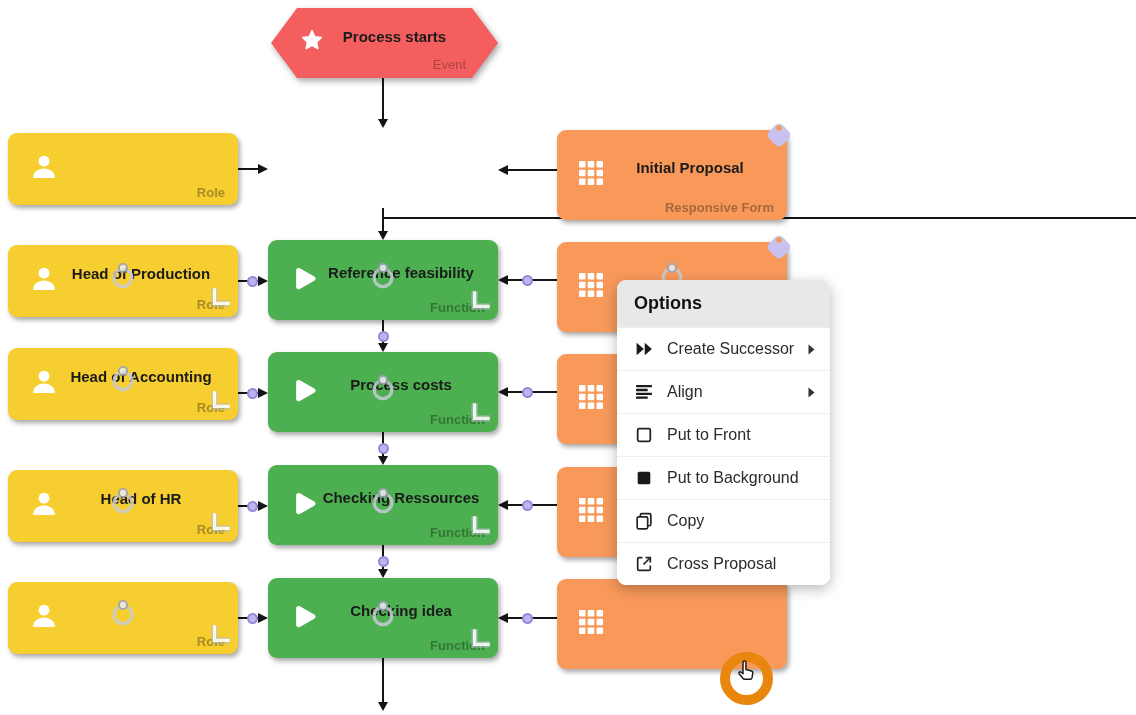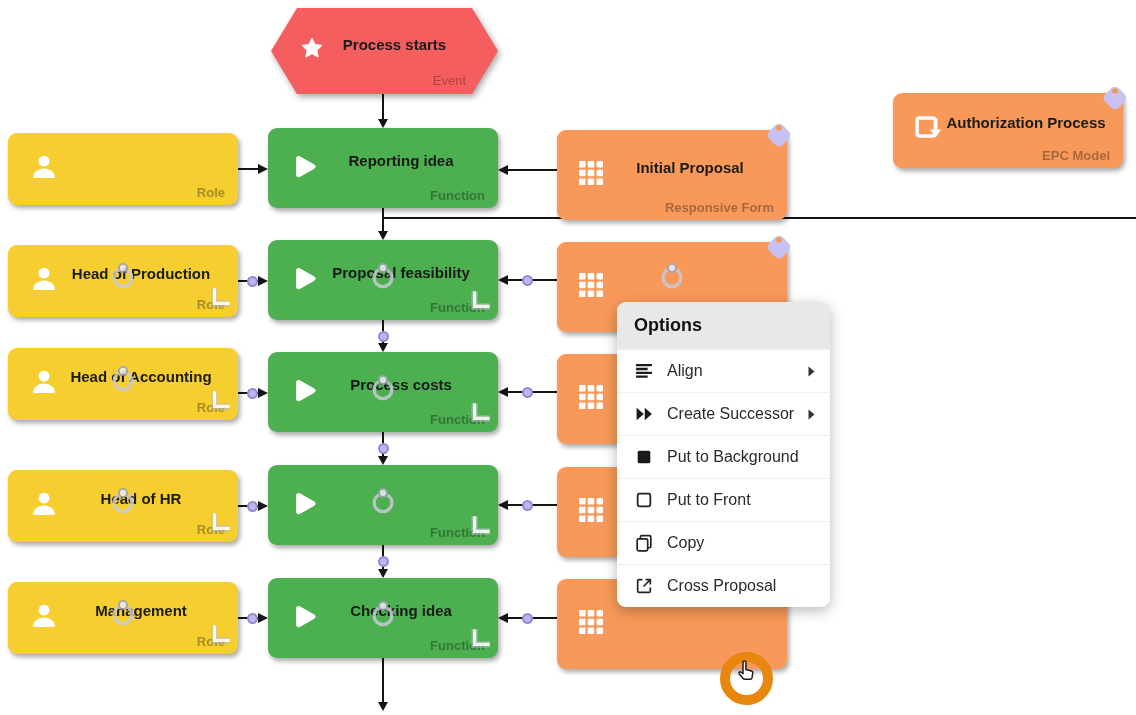--- a/index.html
+++ b/index.html
@@ -16,21 +16,21 @@
   .node .title{position:absolute;left:46px;right:10px;top:0;bottom:16px;display:flex;align-items:center;justify-content:center;
     font-size:15px;font-weight:700;color:#1b1b1b;text-align:center}
   .node .typelabel{position:absolute;right:13px;bottom:5px;font-size:13px;font-weight:700;color:rgba(0,0,0,.33)}
   .node .nicon{position:absolute;left:20px;top:50%;transform:translateY(-50%)}
   .role{background:var(--role-yellow);width:230px;height:72px;left:8px}
   .fn{background:var(--fn-green);width:230px;height:80px;left:268px}
   .form{background:var(--form-orange);width:230px;height:90px;left:557px}
   .model{background:var(--form-orange);width:230px;height:75px;left:893px;top:93px}
 
   
-  .event-wrap{position:absolute;left:271px;top:8px;width:227px;height:86px;filter:drop-shadow(2px 3px 3px rgba(0,0,0,.35))}
+  .event-wrap{position:absolute;left:271px;top:8px;width:227px;height:70px;filter:drop-shadow(2px 3px 3px rgba(0,0,0,.35))}
   .event{width:100%;height:100%;background:var(--event-red);
     clip-path:polygon(26px 0,calc(100% - 26px) 0,100% 50%,calc(100% - 26px) 100%,26px 100%,0 50%);position:relative}
   .event .title{position:absolute;left:56px;right:36px;top:0;bottom:14px;display:flex;align-items:center;justify-content:center;
     font-size:15px;font-weight:700;color:#1b1b1b}
   .event .typelabel{position:absolute;right:32px;bottom:6px;font-size:13px;font-weight:400;color:rgba(0,0,0,.30)}
   .event .nicon{position:absolute;left:28px;top:50%;transform:translateY(-50%)}
 
   
   .hl{position:absolute;height:2.5px;background:var(--line)}
   .vl{position:absolute;width:2.5px;background:var(--line)}
@@ -41,21 +41,21 @@
 
   
   .ghost{position:absolute;opacity:.85;pointer-events:none}
   .gr-role{top:15px;left:calc(50% - 15px)}
   .gr-fn{top:20px;left:calc(50% - 15px)}
   .gr-form{top:18px;left:calc(50% - 15px)}
   .ghost-corner{position:absolute;right:5px;bottom:2px;opacity:.9;pointer-events:none}
   .tag{position:absolute;top:-13px;right:-10px;pointer-events:none}
 
   
-  .menu{position:absolute;left:617px;top:302px;width:213px;background:#fff;border-radius:9px;
+  .menu{position:absolute;left:617px;top:280px;width:213px;background:#fff;border-radius:9px;
     box-shadow:0 4px 14px rgba(0,0,0,.28);overflow:hidden;z-index:10}
   .menu-header{background:var(--menu-header);height:47px;display:flex;align-items:center;padding:0 17px;
     font-size:18px;font-weight:700;color:#111}
   .menu-item{display:flex;align-items:center;height:43px;padding:0 14px 0 17px;font-size:16px;color:#2a2a2a;
     border-top:1px solid #eee;background:#fff;cursor:pointer}
   .mi-icon{width:20px;height:20px;margin-right:13px;display:flex;align-items:center;justify-content:center;flex:0 0 20px}
   .mi-label{flex:1}
   .mi-sub{flex:0 0 8px;display:flex;align-items:center}
 
   
@@ -198,45 +198,37 @@
           <path d="M7 3 V17 H21" fill="none" stroke="#b9bcc8" stroke-width="6" opacity=".65"></path>
           <path d="M7 3 V17 H21" fill="none" stroke="#fff" stroke-width="3"></path>
         </svg></span>
   </div>
 
   <div class="node role" style="top:582px">
     <span class="nicon"><svg width="32" height="32" viewBox="0 0 24 24">
           <circle cx="12" cy="7.6" r="4.1" fill="#fff"></circle>
           <path d="M12 13.2c-4.5 0-8 2.8-8 6.2v.8h16v-.8c0-3.4-3.5-6.2-8-6.2z" fill="#fff"></path>
         </svg></span>
-    <span class="title">Management</span>
     <span class="typelabel">Role</span>
     <span class="ghost gr-role"><svg width="30" height="30" viewBox="0 0 22 22">
           <circle cx="11" cy="13" r="6.5" fill="none" stroke="#c9cbd8" stroke-width="2.4"></circle>
           <circle cx="11" cy="5.8" r="3" fill="#eceef5" stroke="#9fa1b4" stroke-width="1.5"></circle>
         </svg></span>
     <span class="ghost-corner"><svg width="26" height="26" viewBox="0 0 24 24">
           <path d="M7 3 V17 H21" fill="none" stroke="#b9bcc8" stroke-width="6" opacity=".65"></path>
           <path d="M7 3 V17 H21" fill="none" stroke="#fff" stroke-width="3"></path>
         </svg></span>
   </div>
 
-  <div class="node fn" style="top:128px">
-    <span class="nicon"><svg width="30" height="30" viewBox="0 0 24 24">
-          <path d="M8.5 6 L20 12.5 8.5 19 Z" fill="#fff" stroke="#fff" stroke-width="4" stroke-linejoin="round"></path>
-        </svg></span>
-    <span class="title">Reporting idea</span>
-    <span class="typelabel">Function</span>
-  </div>
 
   <div class="node fn" style="top:240px">
     <span class="nicon"><svg width="30" height="30" viewBox="0 0 24 24">
           <path d="M8.5 6 L20 12.5 8.5 19 Z" fill="#fff" stroke="#fff" stroke-width="4" stroke-linejoin="round"></path>
         </svg></span>
-    <span class="title">Proposal feasibility</span>
+    <span class="title">Reference feasibility</span>
     <span class="typelabel">Function</span>
     <span class="ghost gr-fn"><svg width="30" height="30" viewBox="0 0 22 22">
           <circle cx="11" cy="13" r="6.5" fill="none" stroke="#c9cbd8" stroke-width="2.4"></circle>
           <circle cx="11" cy="5.8" r="3" fill="#eceef5" stroke="#9fa1b4" stroke-width="1.5"></circle>
         </svg></span>
     <span class="ghost-corner"><svg width="26" height="26" viewBox="0 0 24 24">
           <path d="M7 3 V17 H21" fill="none" stroke="#b9bcc8" stroke-width="6" opacity=".65"></path>
           <path d="M7 3 V17 H21" fill="none" stroke="#fff" stroke-width="3"></path>
         </svg></span>
   </div>
@@ -254,20 +246,21 @@
     <span class="ghost-corner"><svg width="26" height="26" viewBox="0 0 24 24">
           <path d="M7 3 V17 H21" fill="none" stroke="#b9bcc8" stroke-width="6" opacity=".65"></path>
           <path d="M7 3 V17 H21" fill="none" stroke="#fff" stroke-width="3"></path>
         </svg></span>
   </div>
 
   <div class="node fn" style="top:465px">
     <span class="nicon"><svg width="30" height="30" viewBox="0 0 24 24">
           <path d="M8.5 6 L20 12.5 8.5 19 Z" fill="#fff" stroke="#fff" stroke-width="4" stroke-linejoin="round"></path>
         </svg></span>
+    <span class="title">Checking Ressources</span>
     <span class="typelabel">Function</span>
     <span class="ghost gr-fn"><svg width="30" height="30" viewBox="0 0 22 22">
           <circle cx="11" cy="13" r="6.5" fill="none" stroke="#c9cbd8" stroke-width="2.4"></circle>
           <circle cx="11" cy="5.8" r="3" fill="#eceef5" stroke="#9fa1b4" stroke-width="1.5"></circle>
         </svg></span>
     <span class="ghost-corner"><svg width="26" height="26" viewBox="0 0 24 24">
           <path d="M7 3 V17 H21" fill="none" stroke="#b9bcc8" stroke-width="6" opacity=".65"></path>
           <path d="M7 3 V17 H21" fill="none" stroke="#fff" stroke-width="3"></path>
         </svg></span>
   </div>
@@ -379,40 +372,39 @@
             <rect x="10.7" y="10.7" width="6.5" height="6.5" rx="1"></rect>
             <rect x="19.5" y="10.7" width="6.5" height="6.5" rx="1"></rect>
             <rect x="2" y="19.5" width="6.5" height="6.5" rx="1"></rect>
             <rect x="10.7" y="19.5" width="6.5" height="6.5" rx="1"></rect>
             <rect x="19.5" y="19.5" width="6.5" height="6.5" rx="1"></rect>
           </g>
         </svg></span>
     <span class="title"></span>
   </div>
 
-  <div class="node model">
-    <span class="nicon">
-      <svg width="30" height="30" viewBox="0 0 26 26">
-          <rect x="3.5" y="3.5" width="15.5" height="15.5" rx="2" fill="none" stroke="#fff" stroke-width="3"></rect>
-          <line x1="19.5" y1="6" x2="19.5" y2="15" stroke="#F8995A" stroke-width="7"></line>
-          <line x1="19.5" y1="4" x2="19.5" y2="13.5" stroke="#fff" stroke-width="3.5"></line>
-          <path d="M14.7 13.5 h9.6 l-4.8 7 z" fill="#fff"></path>
-        </svg>
-    </span>
-    <span class="title">Authorization Process</span>
-    <span class="typelabel">EPC Model</span>
-    <span class="tag"><svg width="36" height="36" viewBox="0 0 34 34">
-          <rect x="8" y="8" width="18" height="18" rx="5" fill="#C9C2F1" transform="rotate(45 17 17)"></rect>
-          <circle cx="17" cy="10.5" r="2.6" fill="#F0994B"></circle>
-        </svg></span>
-  </div>
 
   <div class="menu">
     <div class="menu-header">Options</div>
 
+
+    <div class="menu-item">
+      <span class="mi-icon">
+          <svg width="20" height="20" viewBox="0 0 19 19">
+            <path d="M2.5 3.5 L9.3 9.5 2.5 15.5 Z" fill="#1a1a1a"></path>
+            <path d="M10.2 3.5 L17 9.5 10.2 15.5 Z" fill="#1a1a1a"></path>
+          </svg>
+        </span>
+      <span class="mi-label">Create Successor</span>
+      <span class="mi-sub">
+          <svg width="7" height="11" viewBox="0 0 7 11">
+            <path d="M0.5 0.5 L6.5 5.5 0.5 10.5 Z" fill="#333"></path>
+          </svg>
+        </span>
+    </div>
 
     <div class="menu-item">
       <span class="mi-icon">
           <svg width="20" height="20" viewBox="0 0 19 19">
             <g stroke="#1a1a1a" stroke-width="2.2">
               <line x1="2" y1="4" x2="17" y2="4"></line>
               <line x1="2" y1="7.6" x2="13" y2="7.6"></line>
               <line x1="2" y1="11.2" x2="17" y2="11.2"></line>
               <line x1="2" y1="14.8" x2="13" y2="14.8"></line>
             </g>
@@ -422,48 +414,33 @@
       <span class="mi-sub">
           <svg width="7" height="11" viewBox="0 0 7 11">
             <path d="M0.5 0.5 L6.5 5.5 0.5 10.5 Z" fill="#333"></path>
           </svg>
         </span>
     </div>
 
     <div class="menu-item">
       <span class="mi-icon">
           <svg width="20" height="20" viewBox="0 0 19 19">
-            <path d="M2.5 3.5 L9.3 9.5 2.5 15.5 Z" fill="#1a1a1a"></path>
-            <path d="M10.2 3.5 L17 9.5 10.2 15.5 Z" fill="#1a1a1a"></path>
-          </svg>
-        </span>
-      <span class="mi-label">Create Successor</span>
-      <span class="mi-sub">
-          <svg width="7" height="11" viewBox="0 0 7 11">
-            <path d="M0.5 0.5 L6.5 5.5 0.5 10.5 Z" fill="#333"></path>
-          </svg>
-        </span>
+            <rect x="3.5" y="3.5" width="12" height="12" rx="1.5" fill="none" stroke="#222" stroke-width="1.7"></rect>
+          </svg>
+        </span>
+      <span class="mi-label">Put to Front</span>
     </div>
 
     <div class="menu-item">
       <span class="mi-icon">
           <svg width="20" height="20" viewBox="0 0 19 19">
             <rect x="3.5" y="3.5" width="12" height="12" rx="1.5" fill="#1a1a1a"></rect>
           </svg>
         </span>
       <span class="mi-label">Put to Background</span>
-    </div>
-
-    <div class="menu-item">
-      <span class="mi-icon">
-          <svg width="20" height="20" viewBox="0 0 19 19">
-            <rect x="3.5" y="3.5" width="12" height="12" rx="1.5" fill="none" stroke="#222" stroke-width="1.7"></rect>
-          </svg>
-        </span>
-      <span class="mi-label">Put to Front</span>
     </div>
 
     <div class="menu-item">
       <span class="mi-icon">
           <svg width="20" height="20" viewBox="0 0 19 19">
             <rect x="6" y="2.5" width="10" height="11.5" rx="1.5" fill="none" stroke="#222" stroke-width="1.6"></rect>
             <rect x="3" y="5.5" width="10" height="11.5" rx="1.5" fill="#fff" stroke="#222" stroke-width="1.6"></rect>
           </svg>
         </span>
       <span class="mi-label">Copy</span>

